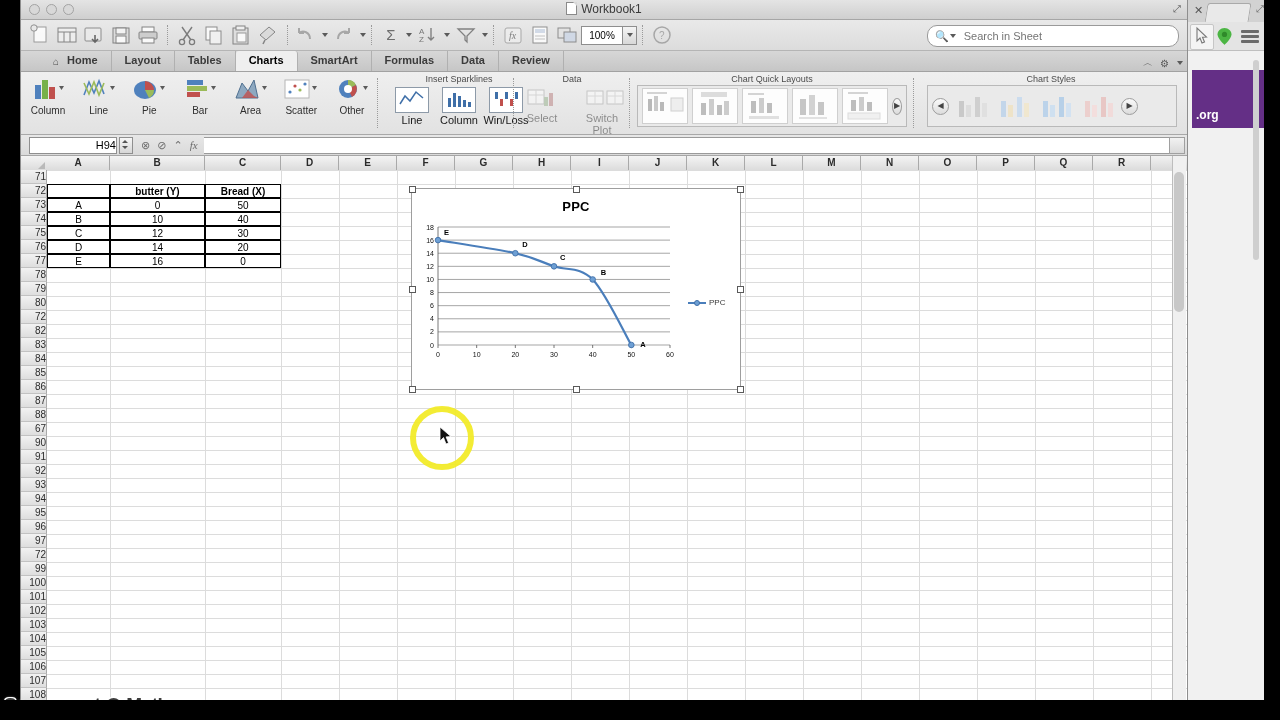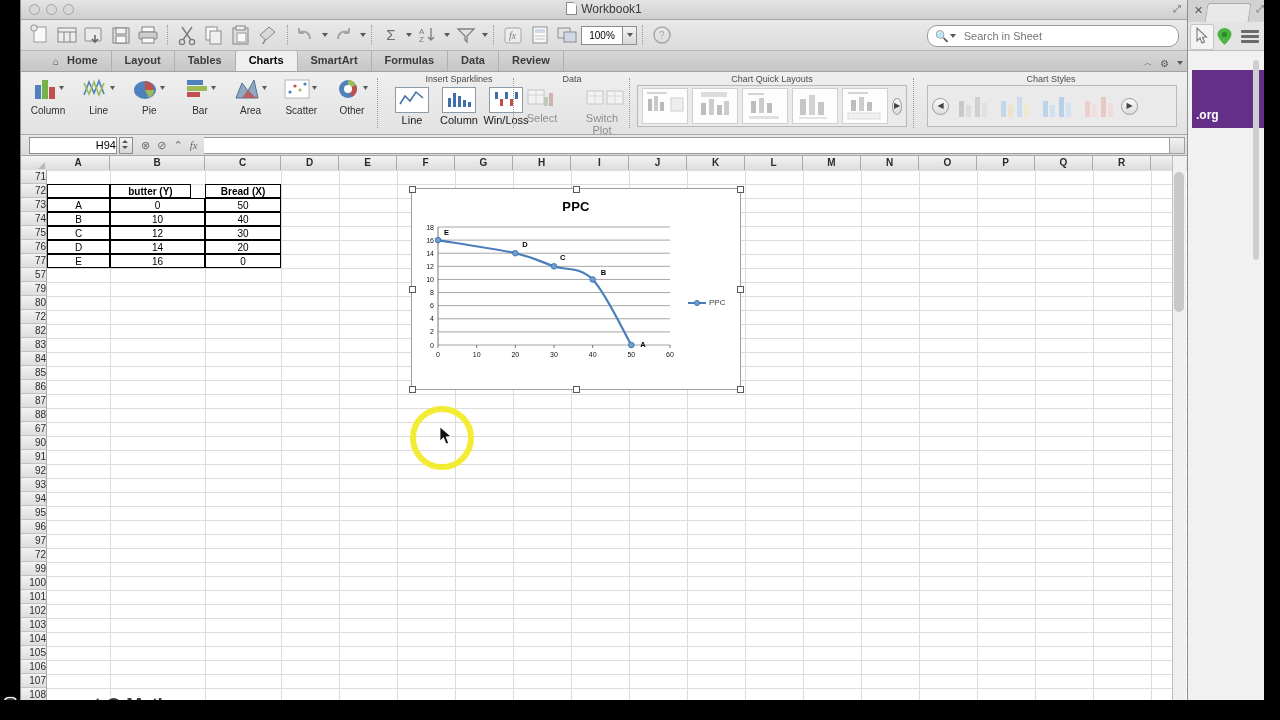--- a/index.html
+++ b/index.html
@@ -643,21 +643,21 @@
           <div class="ch" style="left: 1072px; width: 58px;">R</div>
         </div>
       <div class="rowhead" id="rowhead">
           <div class="rh">71</div>
           <div class="rh">72</div>
           <div class="rh">73</div>
           <div class="rh">74</div>
           <div class="rh">75</div>
           <div class="rh">76</div>
           <div class="rh">77</div>
-          <div class="rh">57</div>
+          <div class="rh">78</div>
           <div class="rh">79</div>
           <div class="rh">80</div>
           <div class="rh">72</div>
           <div class="rh">82</div>
           <div class="rh">83</div>
           <div class="rh">84</div>
           <div class="rh">85</div>
           <div class="rh">86</div>
           <div class="rh">87</div>
           <div class="rh">88</div>
@@ -736,21 +736,21 @@
           <div class="vline" style="left: 814px;"></div>
           <div class="vline" style="left: 872px;"></div>
           <div class="vline" style="left: 930px;"></div>
           <div class="vline" style="left: 988px;"></div>
           <div class="vline" style="left: 1046px;"></div>
           <div class="vline" style="left: 1104px;"></div>
         </div>
 
       <div id="tablelayer">
           <div class="cellbox" style="left: 26px; top: 28px; width: 63px; height: 14px; border: 1px solid rgb(0, 0, 0);"></div>
-          <div class="cellbox hdr" style="left: 89px; top: 28px; width: 81px; height: 14px; border: 1px solid rgb(0, 0, 0);">butter (Y)</div>
+          <div class="cellbox hdr" style="left: 89px; top: 28px; width: 95px; height: 14px; border: 1px solid rgb(0, 0, 0);">butter (Y)</div>
           <div class="cellbox hdr" style="left: 184px; top: 28px; width: 76px; height: 14px; border: 1px solid rgb(0, 0, 0);">Bread (X)</div>
           <div class="cellbox" style="left: 26px; top: 42px; width: 63px; height: 14px; border: 1px solid rgb(0, 0, 0);">A</div>
           <div class="cellbox" style="left: 89px; top: 42px; width: 95px; height: 14px; border: 1px solid rgb(0, 0, 0);">0</div>
           <div class="cellbox" style="left: 184px; top: 42px; width: 76px; height: 14px; border: 1px solid rgb(0, 0, 0);">50</div>
           <div class="cellbox" style="left: 26px; top: 56px; width: 63px; height: 14px; border: 1px solid rgb(0, 0, 0);">B</div>
           <div class="cellbox" style="left: 89px; top: 56px; width: 95px; height: 14px; border: 1px solid rgb(0, 0, 0);">10</div>
           <div class="cellbox" style="left: 184px; top: 56px; width: 76px; height: 14px; border: 1px solid rgb(0, 0, 0);">40</div>
           <div class="cellbox" style="left: 26px; top: 70px; width: 63px; height: 14px; border: 1px solid rgb(0, 0, 0);">C</div>
           <div class="cellbox" style="left: 89px; top: 70px; width: 95px; height: 14px; border: 1px solid rgb(0, 0, 0);">12</div>
           <div class="cellbox" style="left: 184px; top: 70px; width: 76px; height: 14px; border: 1px solid rgb(0, 0, 0);">30</div>

